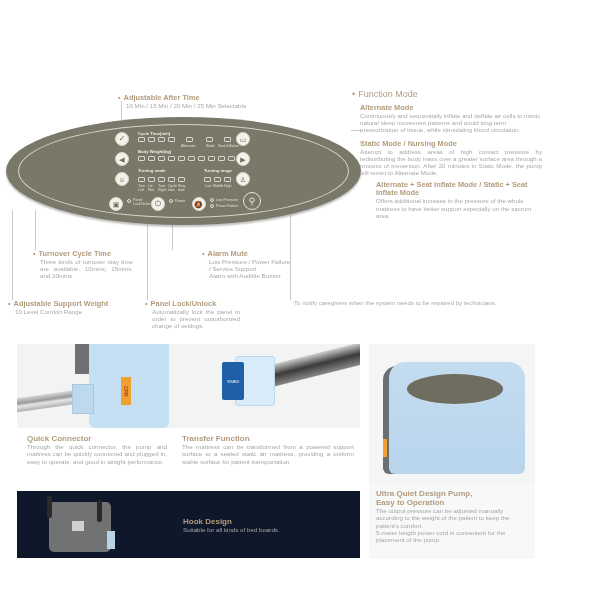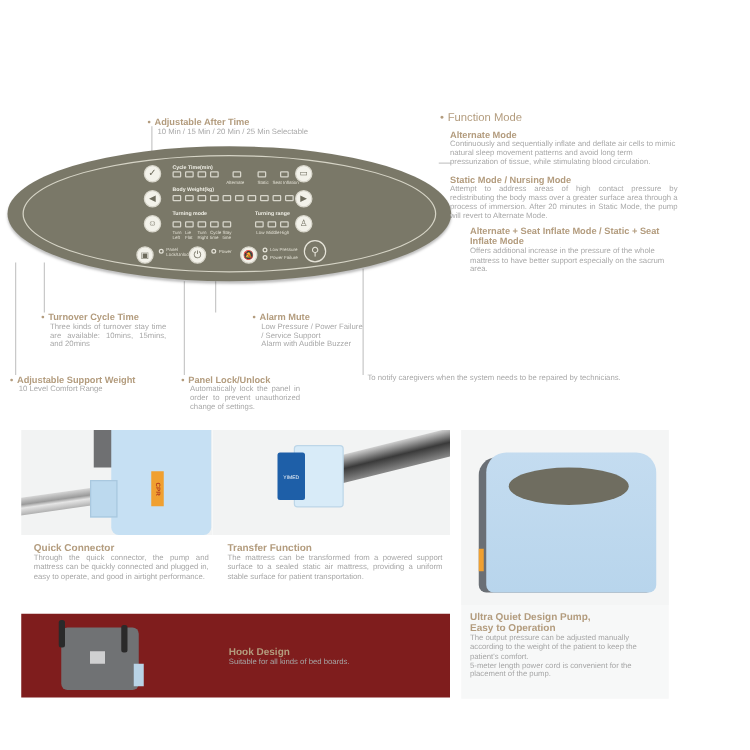--- a/index.html
+++ b/index.html
@@ -234,21 +234,21 @@
     <div style="position:absolute; left:14px; top:95px; width:4px; height:18px; background:#f0a030;"></div>
   </div>
   <div style="position:absolute; left:7px; top:145px; width:155px;">
     <div class="card-title">Ultra Quiet Design Pump,</div>
     <div class="card-title">Easy to Operation</div>
     <div class="card-text">The output pressure can be adjusted manually according to the weight of the patient to keep the patient's comfort.</div>
     <div class="card-text">5-meter length power cord is convenient for the placement of the pump.</div>
   </div>
 </div>
 
-<div class="card" style="left:17px; top:491px; width:343px; height:67px; background:#7f1d1d;">
+<div class="card" style="left:17px; top:491px; width:343px; height:67px; background:#0f172a;">
   <div style="position:absolute; left:30px; top:5px; width:70px; height:58px;">
     <div style="position:absolute; left:2px; top:6px; width:62px; height:50px; background:#707274; border-radius:5px;"></div>
     <div style="position:absolute; left:0; top:0; width:5px; height:22px; background:#2a2a2a; border-radius:2px;"></div>
     <div style="position:absolute; left:50px; top:4px; width:5px; height:22px; background:#2a2a2a; border-radius:2px;"></div>
     <div style="position:absolute; left:25px; top:25px; width:12px; height:10px; background:#cfd0d1;"></div>
     <div style="position:absolute; left:60px; top:35px; width:8px; height:18px; background:#b9d3e6;"></div>
   </div>
   <div style="position:absolute; left:166px; top:26px;">
     <div class="card-title">Hook Design</div>
     <div class="card-text">Suitable for all kinds of bed boards.</div>

